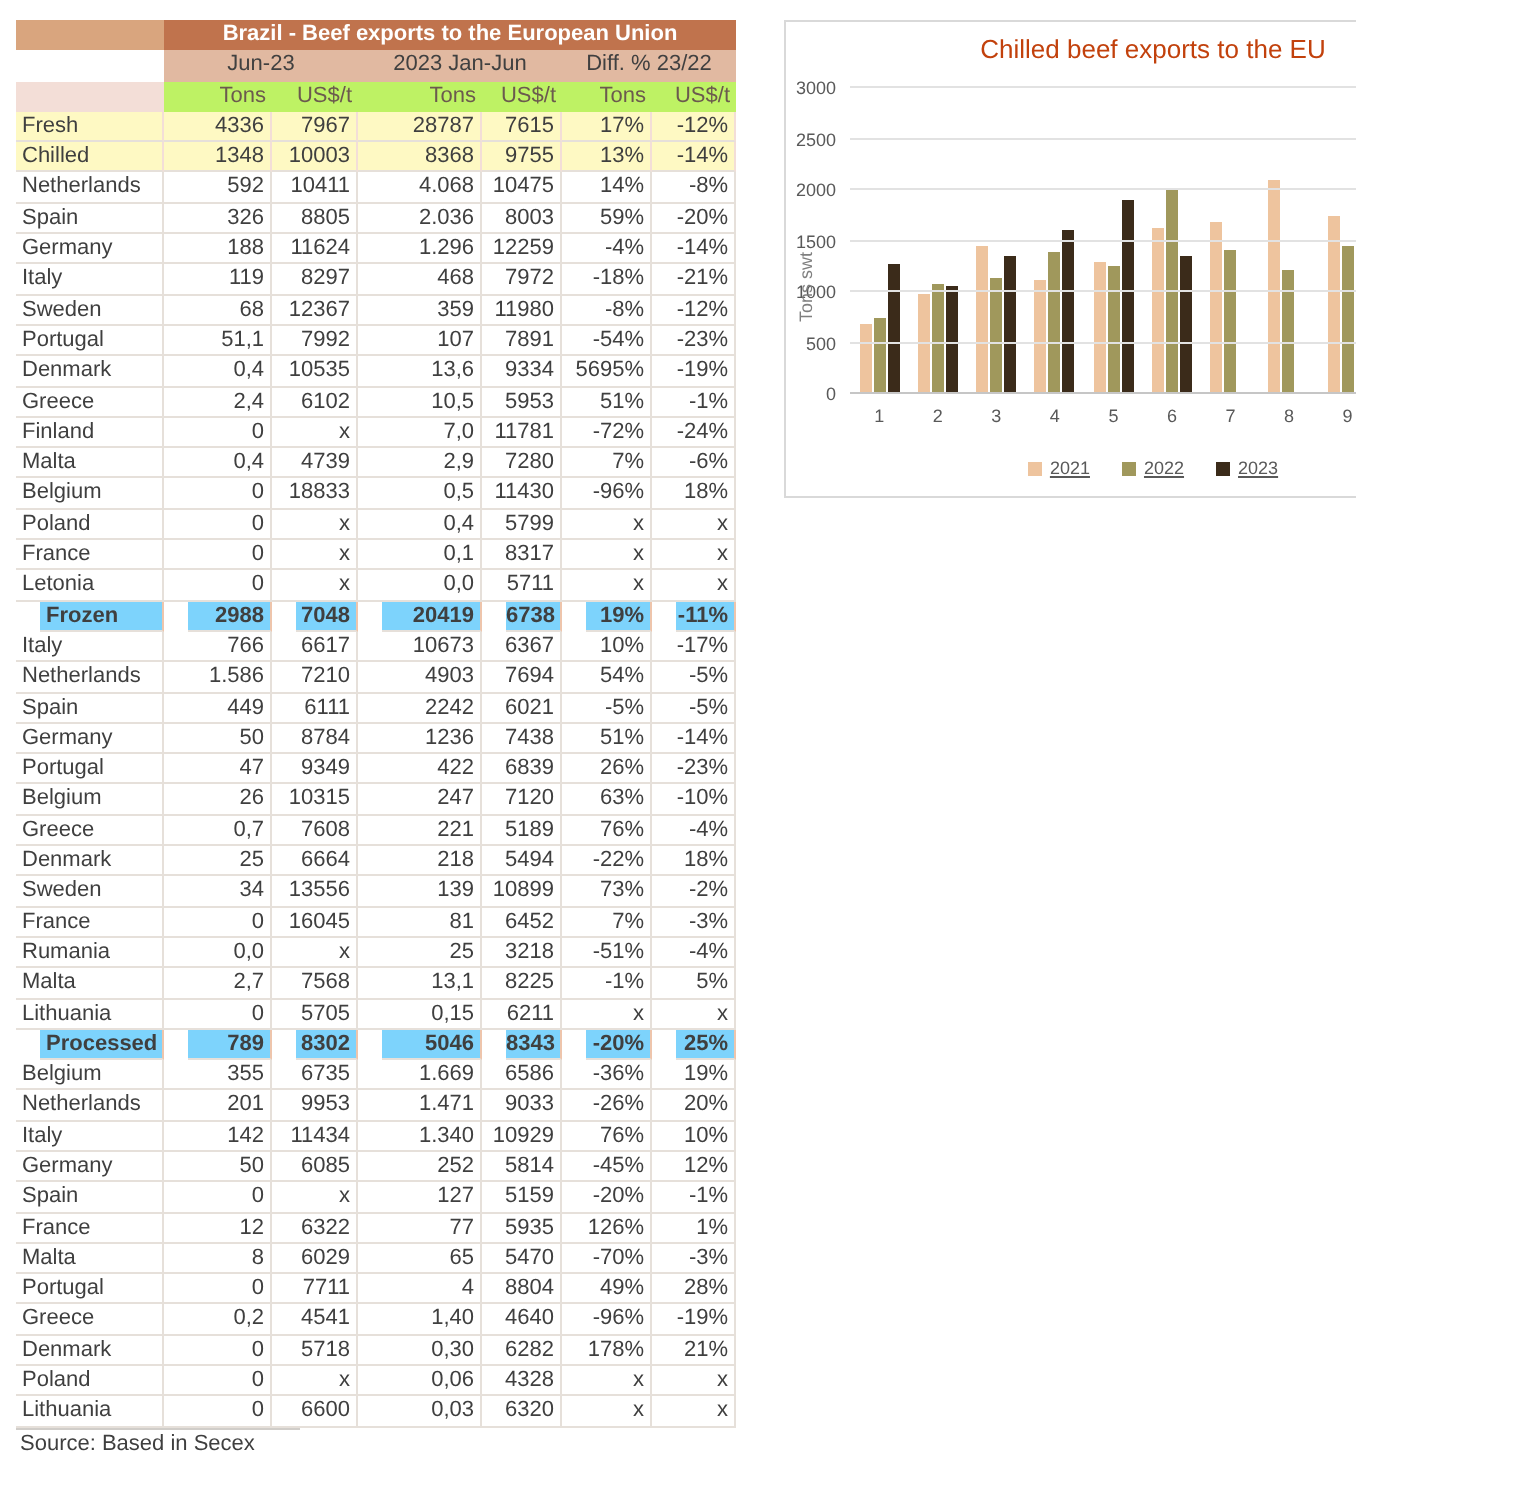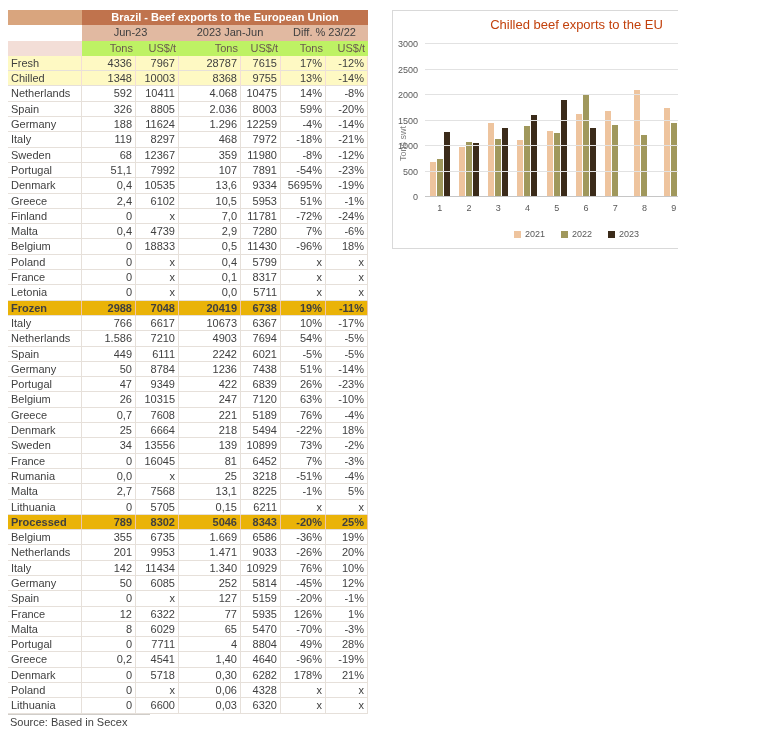--- a/index.html
+++ b/index.html
@@ -8,21 +8,21 @@
 
   
   .xtable{position:absolute;left:8px;top:10px;width:360px;font-size:11px;color:#3f3f3f;}
   .trow{display:grid;grid-template-columns:74px 54px 43px 62px 40px 45px 42px;
     height:15.3px;line-height:15px;box-sizing:border-box;}
   .cell{overflow:hidden;white-space:nowrap;box-sizing:border-box;
     border-right:1px solid #e6e0da;border-bottom:1px solid #e6e0da;}
   .cell.label{padding-left:3px;text-align:left;}
   .cell.num{padding-right:3px;text-align:right;}
   .trow.subtotal .cell{background:#fef9c3;font-weight:normal;border-right-color:#f3ded7;}
-  .trow.section  .cell{background:#eab308;font-weight:bold;border-right-color:#eec5ac;}
+  .trow.section  .cell{background:#7dd3fc;font-weight:bold;border-right-color:#eec5ac;margin-left:12px;}
 
   .title-row{display:grid;grid-template-columns:74px 286px;height:15.3px;line-height:15px;}
   .title-corner{background:#d9a57e;}
   .title-main{background:#c0734d;color:#ffffff;font-weight:bold;text-align:center;}
 
   .period-row{display:grid;grid-template-columns:74px 97px 102px 87px;
     height:15.3px;line-height:15px;color:#404040;}
   .period-cell{background:#e1b9a1;text-align:center;}
   .period-corner{background:#ffffff;}
 
@@ -47,21 +47,21 @@
     height:100%;position:relative;}
   .bar{width:6px;}
   .xlabel{position:absolute;bottom:-16px;left:0;right:0;text-align:center;
     font-size:9px;color:#595959;}
   .ylabels{position:absolute;left:0;top:33px;width:28px;height:153px;}
   .ylabel{position:absolute;right:3px;font-size:9px;color:#595959;transform:translateY(50%);}
   .ytitle{position:absolute;left:5px;top:150px;transform:rotate(-90deg);
     transform-origin:0 0;font-size:9px;color:#7f7f7f;white-space:nowrap;}
   .legend{position:absolute;bottom:9px;left:0;right:0;display:flex;justify-content:center;
     gap:16px;font-size:9px;color:#595959;}
-  .legend-item{display:flex;align-items:center;gap:4px;}
+  .legend-item{display:flex;align-items:center;gap:4px;text-decoration:underline;}
   .swatch{width:7px;height:7px;display:inline-block;}
   .watermark{position:absolute;right:12px;bottom:5px;font-family:"Liberation Serif",serif;
     font-weight:bold;font-size:17px;color:#6e3b1e;}
 </style>
 </head>
 <body>
 
 <div class="canvas">
 
   <div class="xtable">

